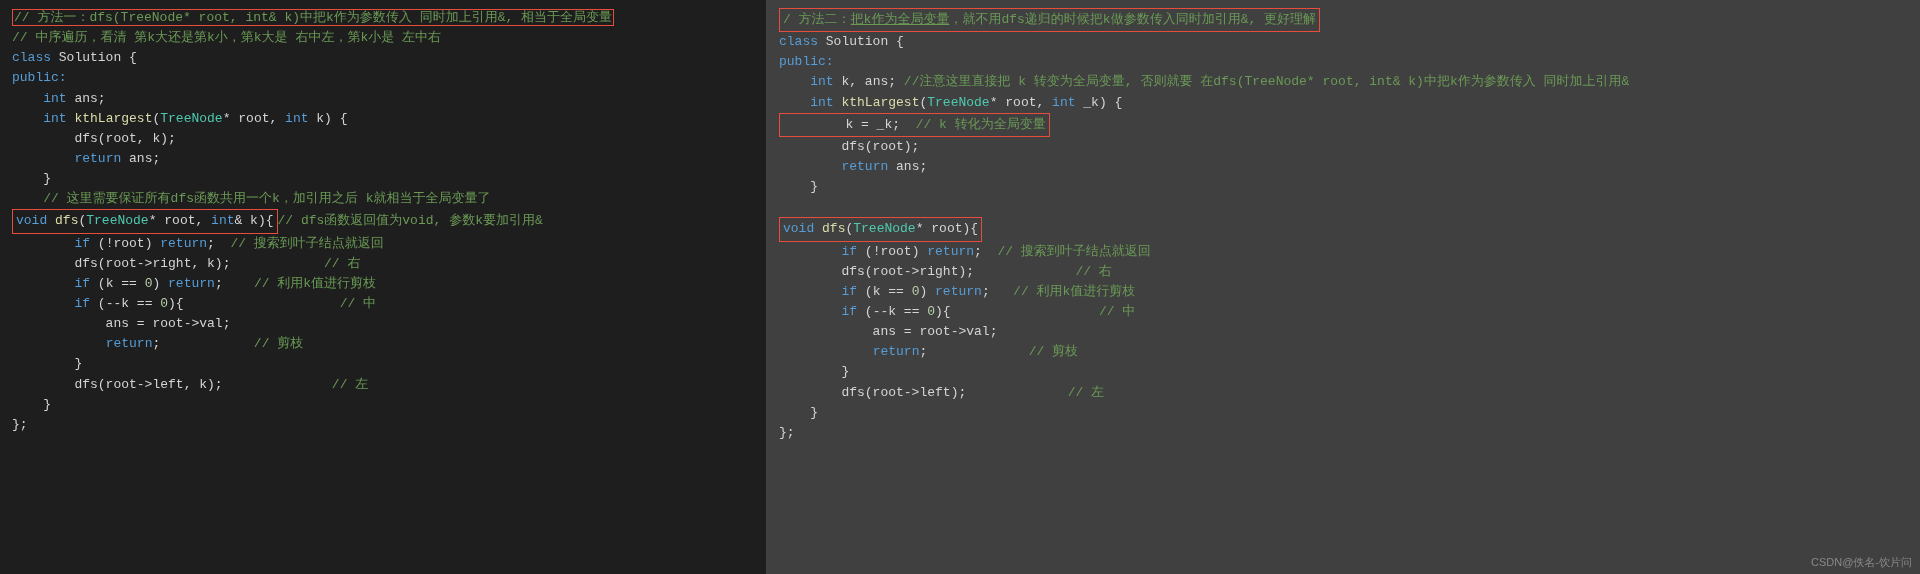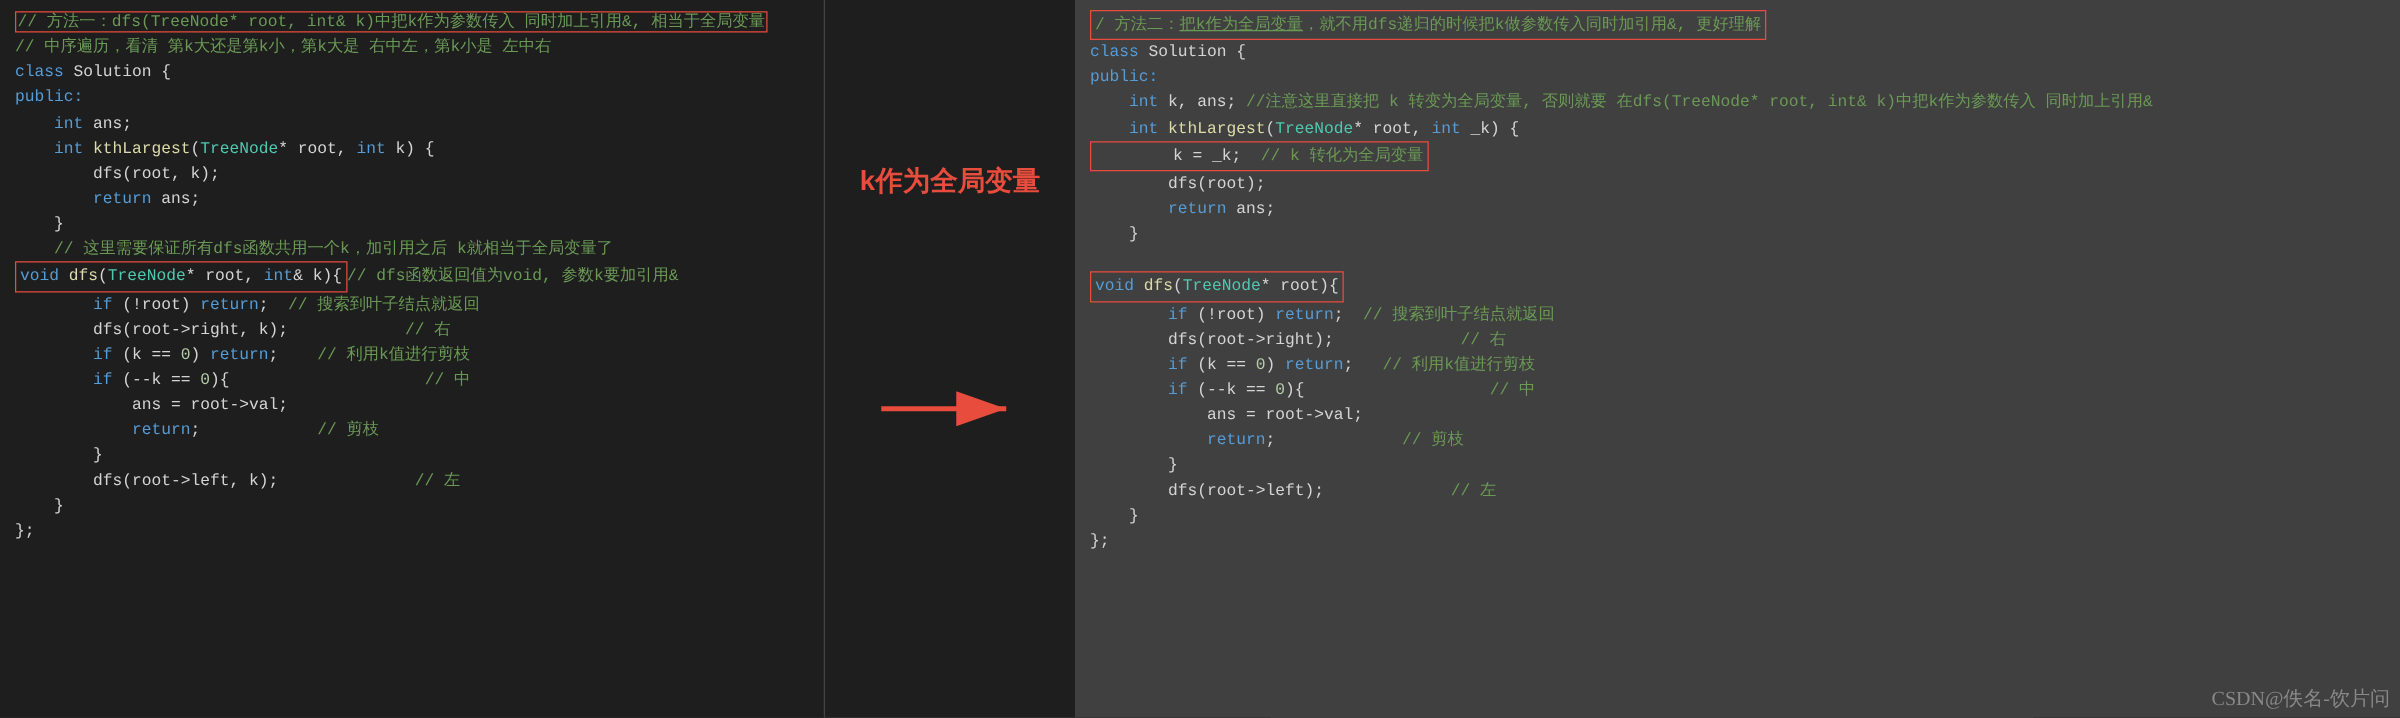--- a/index.html
+++ b/index.html
@@ -12,21 +12,21 @@
       overflow: hidden;
       display: flex;
       flex-direction: column;
     }
     .main-container {
       display: flex;
       flex: 1;
       position: relative;
     }
     .left-panel {
-      width: 660px;
+      width: 767px;
       background: #1e1e1e;
       padding: 8px 12px;
       border-right: 1px solid #444;
       position: relative;
     }
     .middle-area {
       width: 200px;
       display: flex;
       align-items: center;
       justify-content: center;
@@ -75,22 +75,22 @@
       left: 50%;
       transform: translateX(-50%);
       white-space: nowrap;
     }
 
     .watermark {
       position: absolute;
       bottom: 4px;
       right: 8px;
       color: #888;
-      font-size: 16px;
-      font-family: Liberation Serif, serif;
+      font-size: 11px;
+      font-family: Liberation Sans, sans-serif;
       margin-left: 14px;
     }
 
     .inline-red-border {
       border: 1.5px solid #e74c3c;
       padding: 0 1px;
       display: inline;
     }
     .block-red-border {
       border: 1.5px solid #e74c3c;
@@ -124,33 +124,20 @@
 <span class="c-white">        </span><span class="c-keyword">if</span><span class="c-white"> (k == </span><span class="c-number">0</span><span class="c-white">) </span><span class="c-keyword">return</span><span class="c-white">;    </span><span class="c-comment">// 利用k值进行剪枝</span>
 <span class="c-white">        </span><span class="c-keyword">if</span><span class="c-white"> (--k == </span><span class="c-number">0</span><span class="c-white">){                    </span><span class="c-comment">// 中</span>
 <span class="c-white">            ans = root-&gt;val;</span>
 <span class="c-white">            </span><span class="c-keyword">return</span><span class="c-white">;            </span><span class="c-comment">// 剪枝</span>
 <span class="c-white">        }</span>
 <span class="c-white">        dfs(root-&gt;left, k);              </span><span class="c-comment">// 左</span>
 <span class="c-white">    }</span>
 <span class="c-white">};</span></pre>
   </div>
 
-  <div class="middle-area">
-    <div class="center-label">k作为全局变量</div>
-    <div class="arrow-container" style="margin-top: 80px;">
-      <svg class="arrow-svg" width="120" height="50" viewBox="0 0 120 50">
-        <defs>
-          <marker id="arrowhead" markerWidth="10" markerHeight="7" refX="10" refY="3.5" orient="auto">
-            <polygon points="0 0, 10 3.5, 0 7" fill="#e74c3c"></polygon>
-          </marker>
-        </defs>
-        <line x1="5" y1="25" x2="105" y2="25" stroke="#e74c3c" stroke-width="4" marker-end="url(#arrowhead)"></line>
-      </svg>
-    </div>
-  </div>
 
   <div class="right-panel">
     <pre class="code-block"><span class="block-red-border"><span class="c-comment">/ 方法二：</span><span style="text-decoration:underline; color:#6a9955;">把k作为全局变量</span><span class="c-comment">，就不用dfs递归的时候把k做参数传入同时加引用&amp;, 更好理解</span></span>
 <span class="c-keyword">class</span><span class="c-white"> Solution {</span>
 <span class="c-keyword">public:</span>
 <span class="c-white">    </span><span class="c-keyword">int</span><span class="c-white"> k, ans; </span><span class="c-comment">//注意这里直接把 k 转变为全局变量, 否则就要 在dfs(TreeNode* root, int&amp; k)中把k作为参数传入 同时加上引用&amp;</span>
 <span class="c-white">    </span><span class="c-keyword">int</span><span class="c-white"> </span><span class="c-func">kthLargest</span><span class="c-white">(</span><span class="c-teal">TreeNode</span><span class="c-white">* root, </span><span class="c-keyword">int</span><span class="c-white"> _k) {</span>
 <span class="block-red-border"><span class="c-white">        k = _k;  </span><span class="c-comment">// k 转化为全局变量</span></span>
 <span class="c-white">        dfs(root);</span>
 <span class="c-white">        </span><span class="c-keyword">return</span><span class="c-white"> ans;</span>

